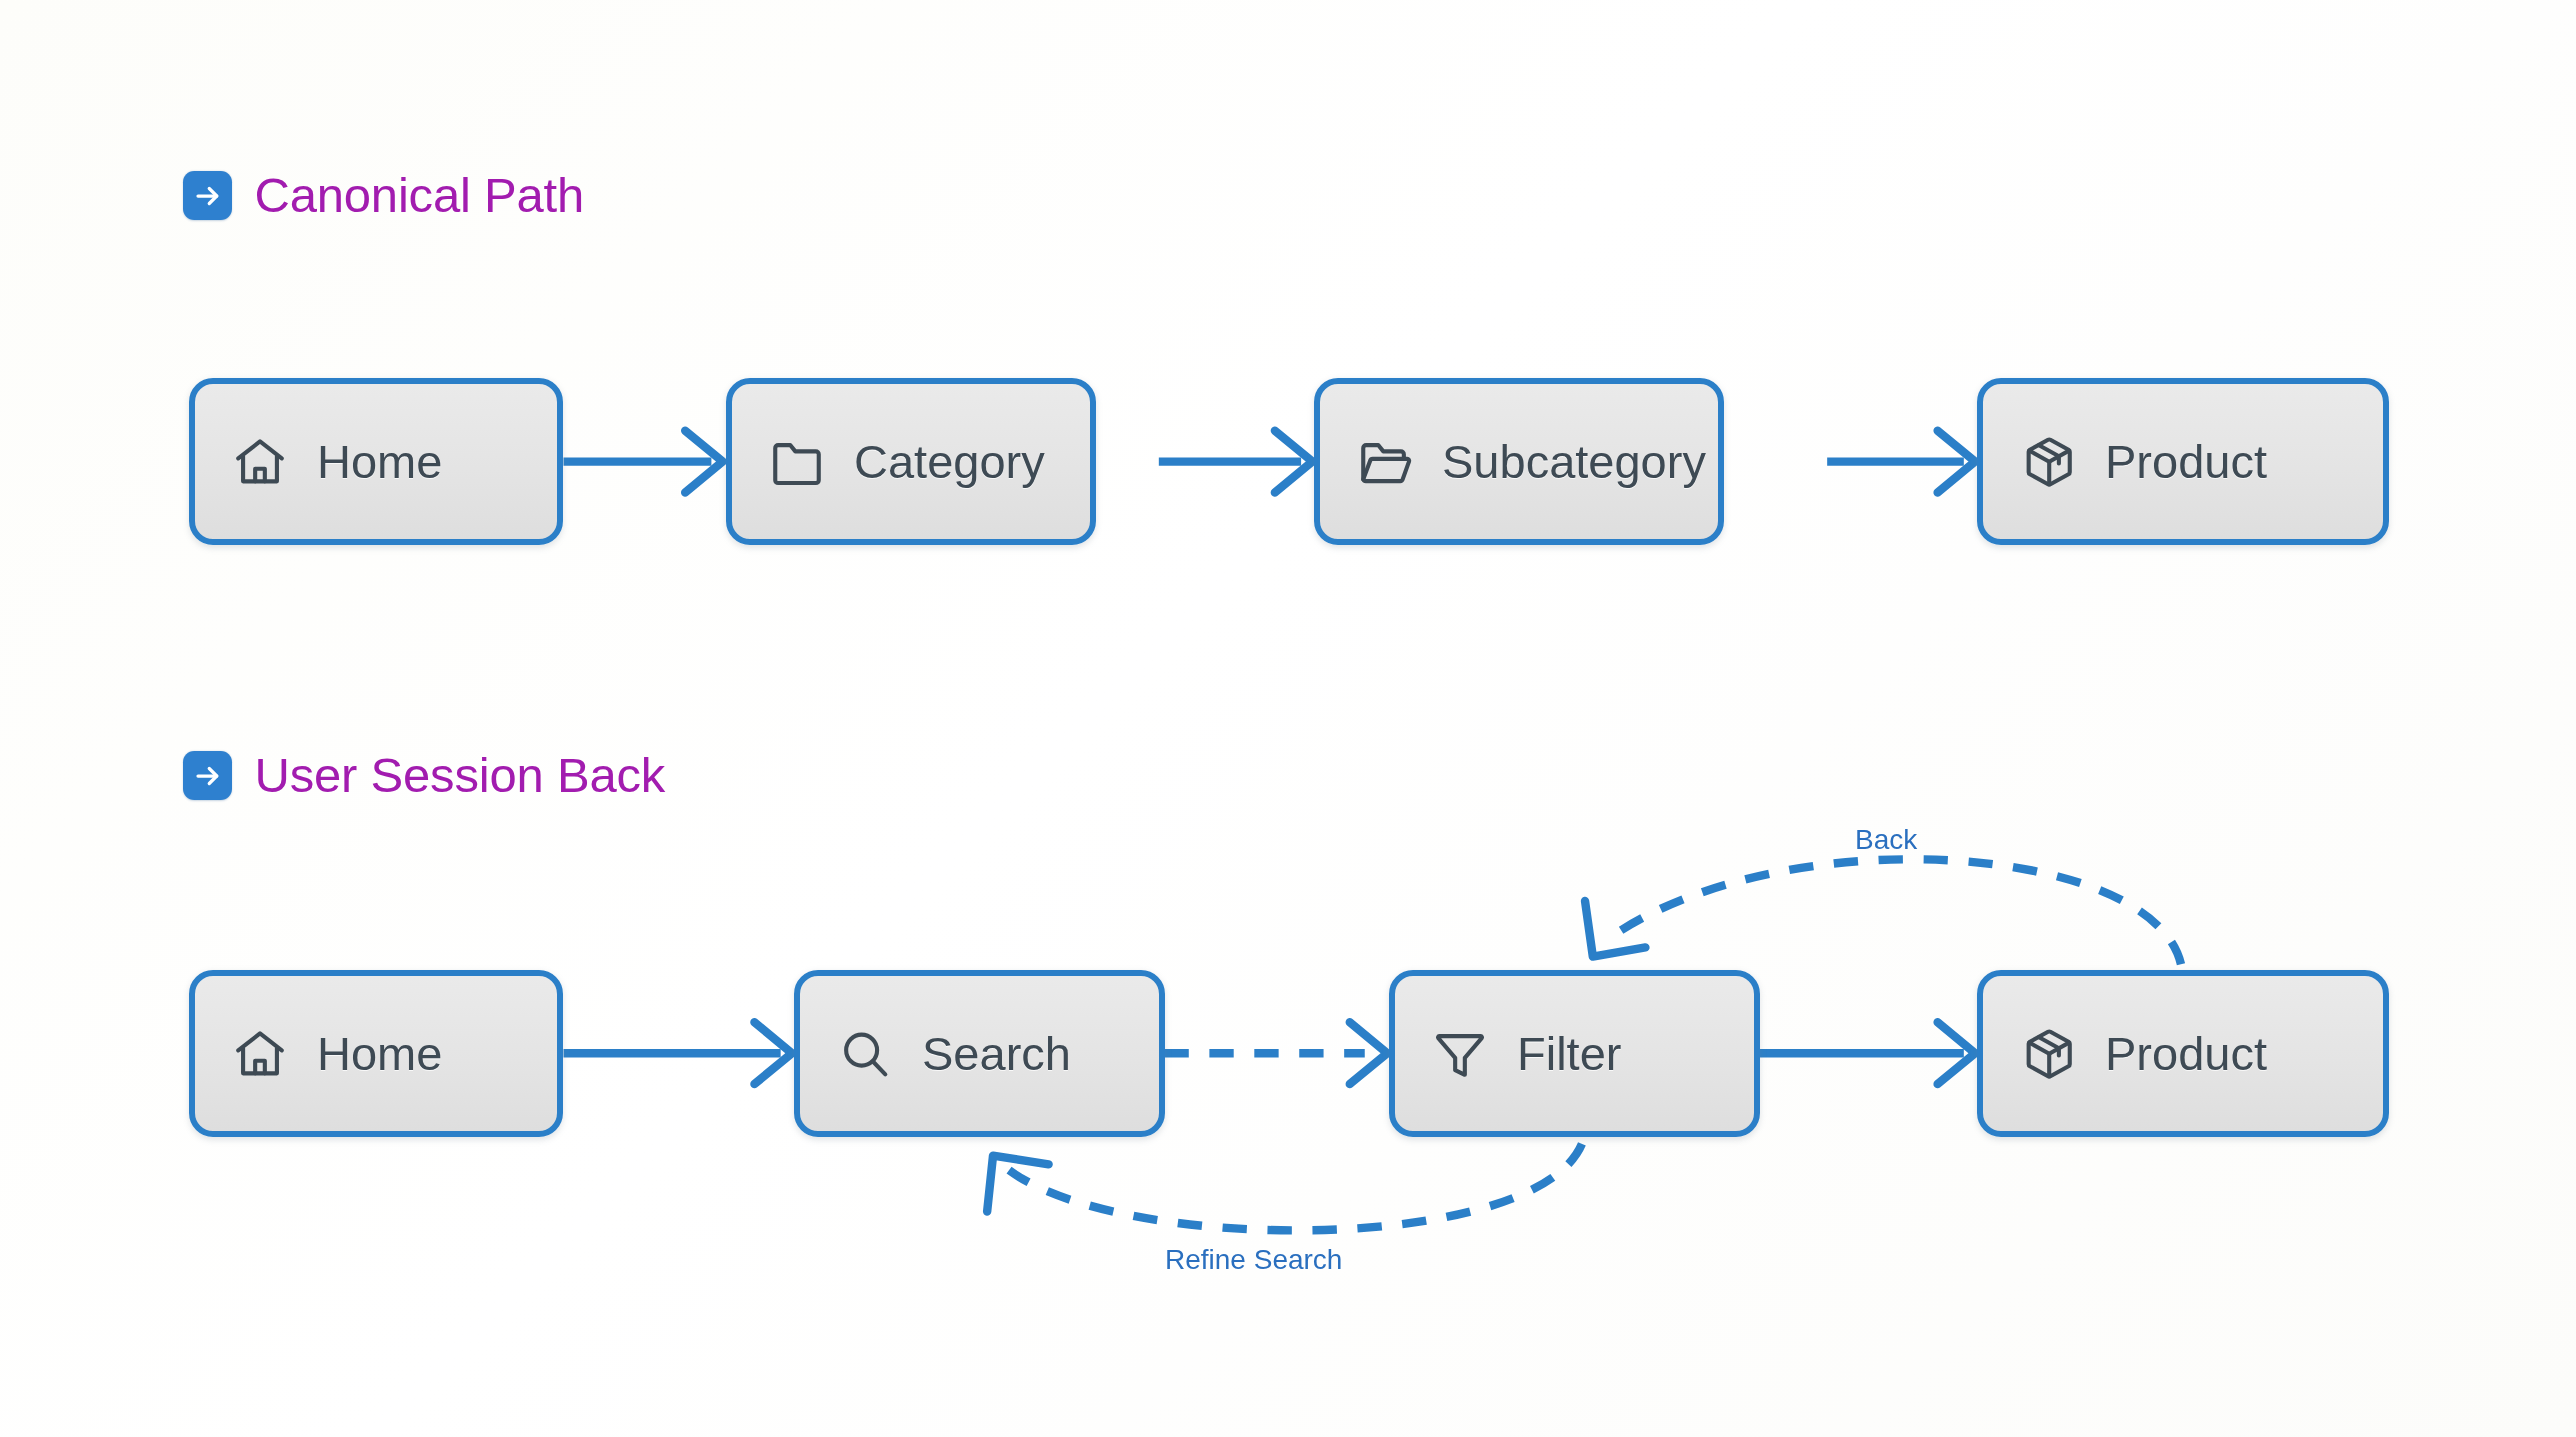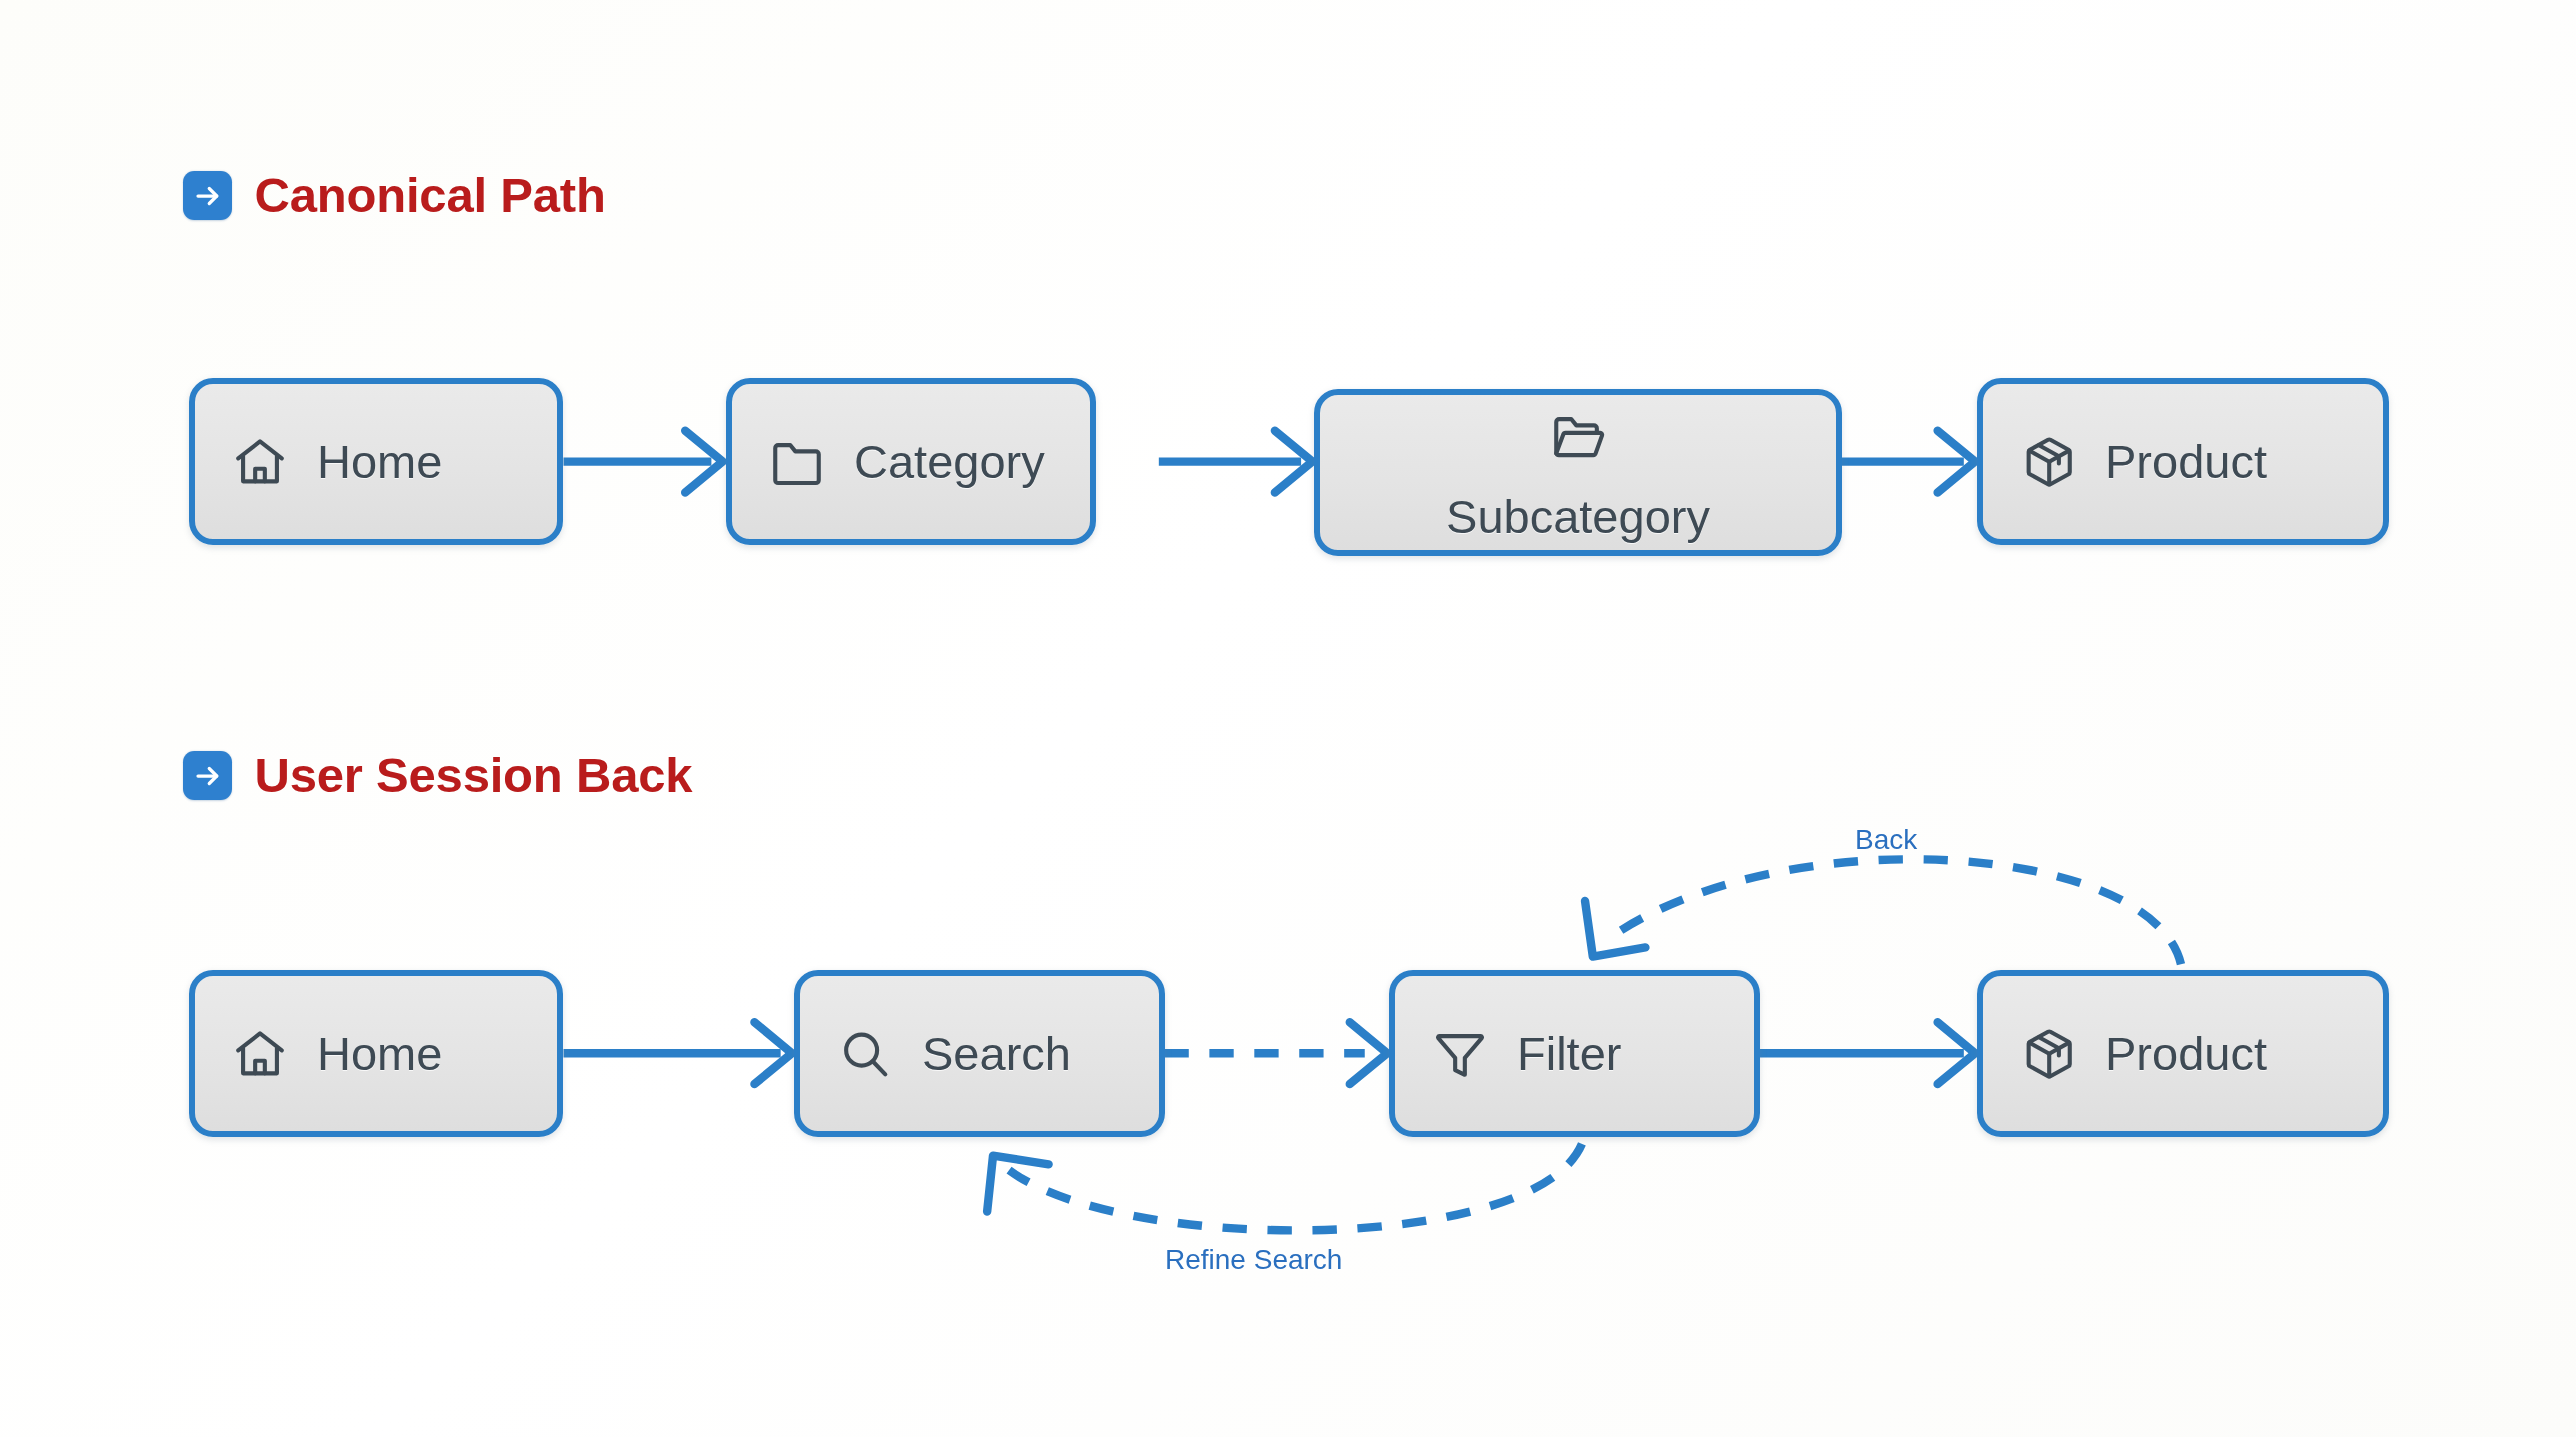--- a/index.html
+++ b/index.html
@@ -38,22 +38,22 @@
     display: flex;
     align-items: center;
     justify-content: center;
     flex: 0 0 auto;
     box-shadow: 0 0.9px 1.9px rgba(40,90,150,0.25);
   }
   .title-badge svg { display: block; }
 
   .title-text {
     font-size: 49px;
-    font-weight: bold;
-    color: #b91c1c;
+    font-weight: normal;
+    color: #a21caf;
     letter-spacing: -0.2px;
     white-space: nowrap;
     line-height: 1;
   }
 
   
   .node {
     position: absolute;
     box-sizing: border-box;
     height: 167px;
@@ -79,21 +79,21 @@
     font-size: 47px;
     color: #3e4a54;
     white-space: nowrap;
     line-height: 1;
     text-shadow: 0 0.9px 0 rgba(255,255,255,0.75);
   }
 
   
   #node-home-canonical        { left: 189px;  top: 378px; width: 374px; }
   #node-category              { left: 726px;  top: 378px; width: 370px; align-items: center; }
-  #node-subcategory           { left: 1314px; top: 389px; width: 528px; flex-direction: column; }
+  #node-subcategory           { left: 1314px; top: 378px; width: 410px; }
   #node-product-canonical     { left: 1977px; top: 378px; width: 412px; }
 
   
   #node-home-session          { left: 189px;  top: 970px; width: 374px; }
   #node-search                { left: 794px;  top: 970px; width: 371px; }
   #node-filter                { left: 1389px; top: 970px; width: 371px; }
   #node-product-session       { left: 1977px; top: 970px; width: 412px; }
 
   
   .connectors {

